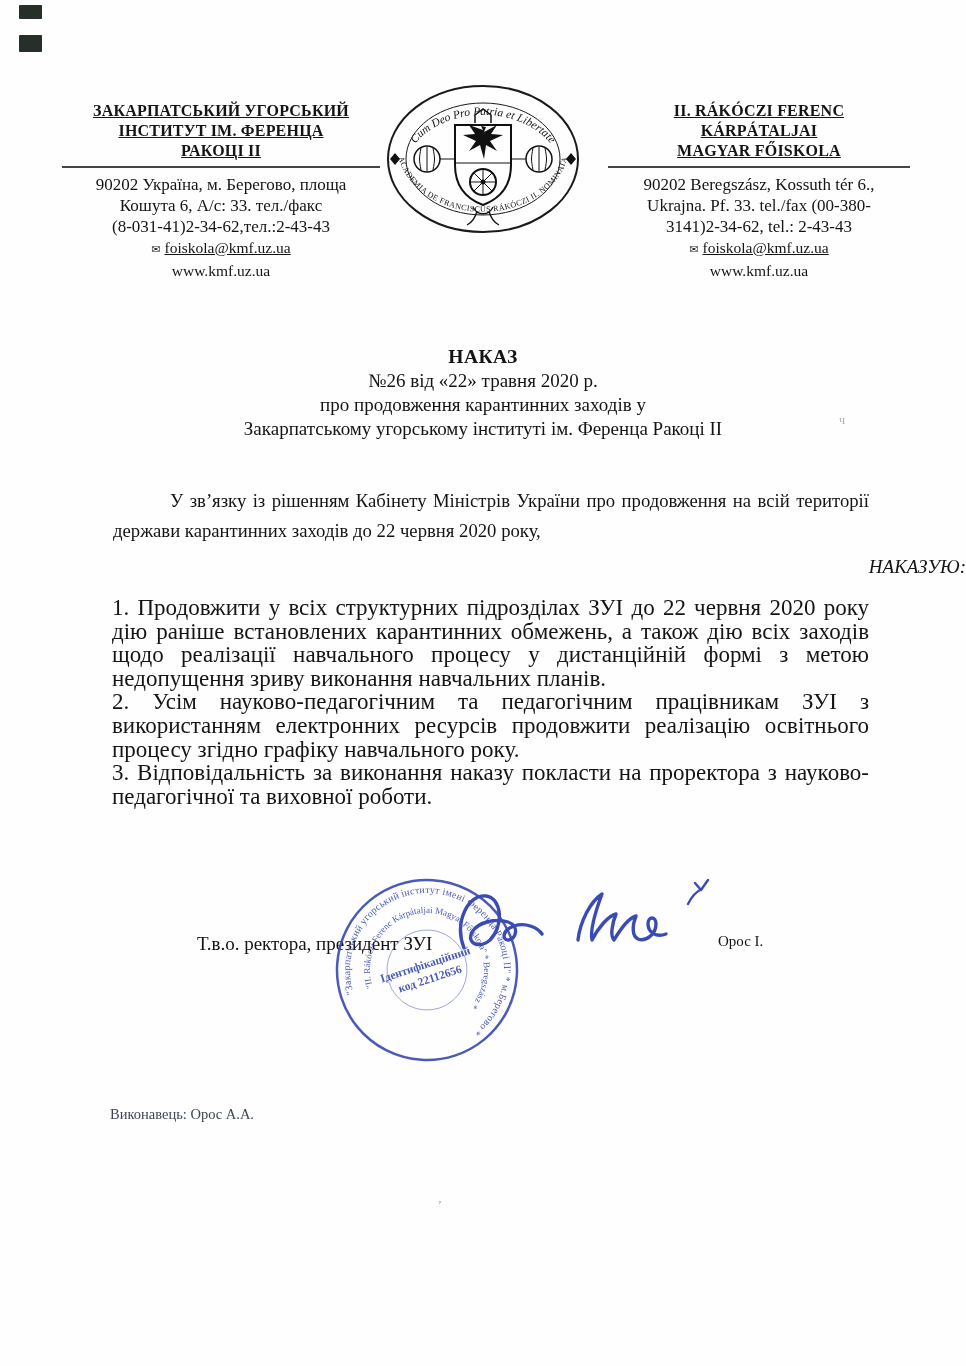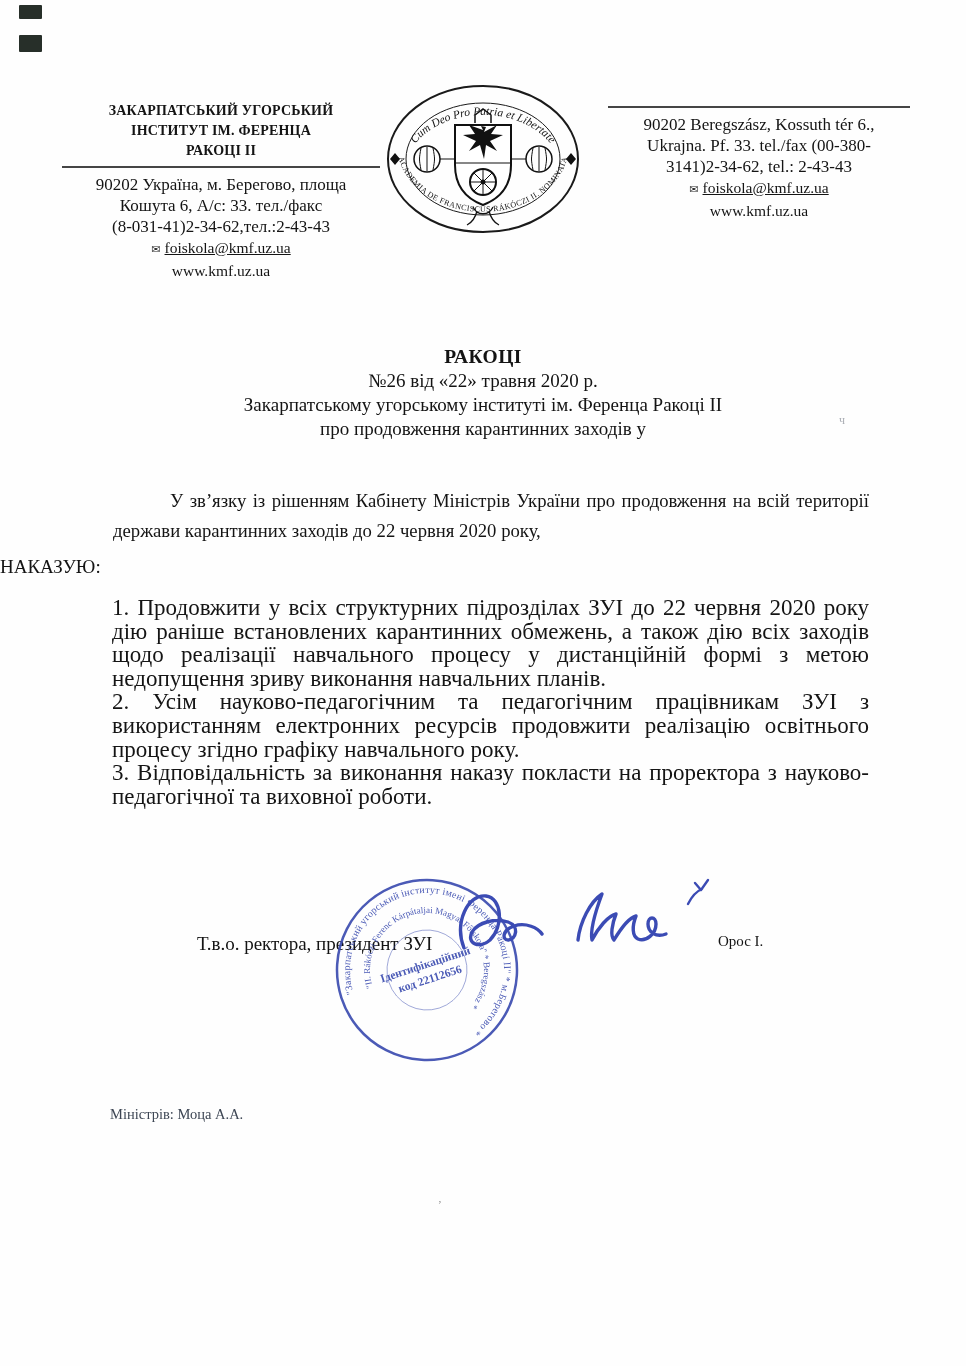--- a/index.html
+++ b/index.html
@@ -6,39 +6,39 @@
   .page{
     position:relative;width:966px;height:1366px;margin:0 auto;background:#fefefe;
     font-family:"Liberation Serif","DejaVu Serif",serif;color:#141414;overflow:hidden;
   }
   .scan-mark{position:absolute;background:#272f29;border-radius:1px;}
   .artifact{position:absolute;color:#8b909a;font-size:12px;opacity:.75;}
 
   
   .lh-left{position:absolute;left:62px;top:101px;width:318px;text-align:center;}
   .lh-right{position:absolute;left:608px;top:101px;width:302px;text-align:center;}
-  .org-name{font-weight:bold;font-size:14px;line-height:20px;letter-spacing:.2px;}
+  .org-name{font-weight:bold;font-size:16px;line-height:20px;letter-spacing:.2px;text-decoration:underline;}
   .lh-rule{border:none;border-top:2px solid #454545;margin:5px 0 6px;}
   .address{font-size:17px;line-height:21px;}
   .email-line{font-size:15.5px;line-height:21px;}
   .email-icon{font-size:11px;margin-right:4px;color:#222;}
   .email-link{text-decoration:underline;margin-top:42px;}
   .website{font-size:15.5px;line-height:21px;font-family:Liberation Serif, serif;}
 
   .seal{position:absolute;left:385px;top:83px;}
 
   
   .order-head{position:absolute;left:0;top:345px;width:100%;text-align:center;
     font-size:19px;line-height:24px;}
   .order-title{font-weight:bold;font-size:19.5px;letter-spacing:.4px;}
 
   
   .preamble{position:absolute;left:113px;top:486px;width:756px;font-size:18.7px;
     line-height:30px;text-align:justify;text-indent:57px;}
-  .directive{position:absolute;left:0;top:556px;width:100%;text-align:left;font-size:19px;}
+  .directive{position:absolute;left:0;top:556px;width:100%;text-align:right;font-size:19px;font-style:italic;}
   .items{position:absolute;left:112px;top:596px;width:757px;font-size:23px;
     line-height:23.6px;text-align:justify;}
   .items p{margin:0;}
 
   
   .sig-title{position:absolute;left:197px;top:933px;font-size:19px;}
   .sig-name{position:absolute;left:718px;top:933px;font-size:15px;}
   .stamp{position:absolute;left:333px;top:876px;opacity:.92;}
   .signature{position:absolute;left:450px;top:876px;}
 
@@ -96,37 +96,42 @@
     <circle cx="154" cy="76" r="13" fill="none" stroke="#111" stroke-width="1.5"></circle>
     <path d="M 154,64 V 88 M 148,65 C 146,76 146,76 148,87 M 160,65 C 162,76 162,76 160,87" fill="none" stroke="#111" stroke-width="1"></path>
     <path d="M 55,76 H 70 M 126,76 H 141" stroke="#111" stroke-width="1"></path>
 
     <path d="M 10,70 L 15,76 L 10,82 L 5,76 Z M 186,70 L 191,76 L 186,82 L 181,76 Z" fill="#111"></path>
 
     <path d="M 88,124 C 92,133 104,133 108,124 M 92,128 C 90,136 86,140 82,142 M 104,128 C 106,136 110,140 114,142" fill="none" stroke="#111" stroke-width="1.3"></path>
   </svg>
 
   <div class="lh-right">
+    <div class="org-name">
+      <div>II. RÁKÓCZI FERENC</div>
+      <div>KÁRPÁTALJAI</div>
+      <div>MAGYAR FŐISKOLA</div>
+    </div>
     <hr class="lh-rule">
     <div class="address">
       <div>90202 Beregszász, Kossuth tér 6.,</div>
       <div>Ukrajna. Pf. 33. tel./fax (00-380-</div>
       <div>3141)2-34-62, tel.: 2-43-43</div>
     </div>
     <div class="email-line">
       <span class="email-icon">✉</span><span class="email-link">foiskola@kmf.uz.ua</span>
     </div>
     <div class="website">www.kmf.uz.ua</div>
   </div>
 
   <div class="order-head">
-    <div class="order-title">РАКОЦІ</div>
+    <div class="order-title">НАКАЗ</div>
     <div>№26 від «22» травня 2020 р.</div>
+    <div>про продовження карантинних заходів у</div>
     <div>Закарпатському угорському інституті ім. Ференца Ракоці ІІ</div>
-    <div>про продовження карантинних заходів у</div>
   </div>
 
   <span class="artifact" style="left:839px;top:413px;">ч</span>
 
   <div class="preamble">У зв’язку із рішенням Кабінету Міністрів України про продовження на всій території держави карантинних заходів до 22 червня 2020 року,</div>
 
   <div class="directive">НАКАЗУЮ:</div>
 
   <div class="items">
     <p>1. Продовжити у всіх структурних підрозділах ЗУІ до 22 червня 2020 року дію раніше встановлених карантинних обмежень, а також дію всіх заходів щодо реалізації навчального процесу у дистанційній формі з метою недопущення зриву виконання навчальних планів.</p>
@@ -155,15 +160,15 @@
   <svg class="signature" width="270" height="105" viewBox="0 0 270 105">
     <g fill="none" stroke="#3b4bb4" stroke-width="3.4" stroke-linecap="round" stroke-linejoin="round">
       <path d="M 14,72 C 4,46 18,18 36,20 C 52,22 54,50 40,64 C 30,73 16,68 22,56 C 28,46 46,42 58,46 C 70,50 66,64 58,64 C 52,64 52,54 64,50 C 76,46 88,52 92,58"></path>
       <path d="M 128,64 C 130,46 140,26 152,18 C 146,34 140,54 142,64 C 148,52 158,40 166,38 C 162,48 160,60 164,64 C 170,54 178,42 186,40 C 182,50 182,60 188,63 C 196,66 206,58 206,48 C 206,40 198,40 198,48 C 198,56 206,62 216,58"></path>
       <path d="M 238,28 C 242,20 247,15 252,13 M 245,7 L 251,14 L 258,4" stroke-width="2.4"></path>
     </g>
   </svg>
 
   <span class="artifact" style="left:438px;top:1198px;color:#555;font-size:11px;">’</span>
 
-  <div class="executor">Міністрів: Моца А.А.</div>
+  <div class="executor">Виконавець: Орос А.А.</div>
 
 </div>
 
 </body></html>

